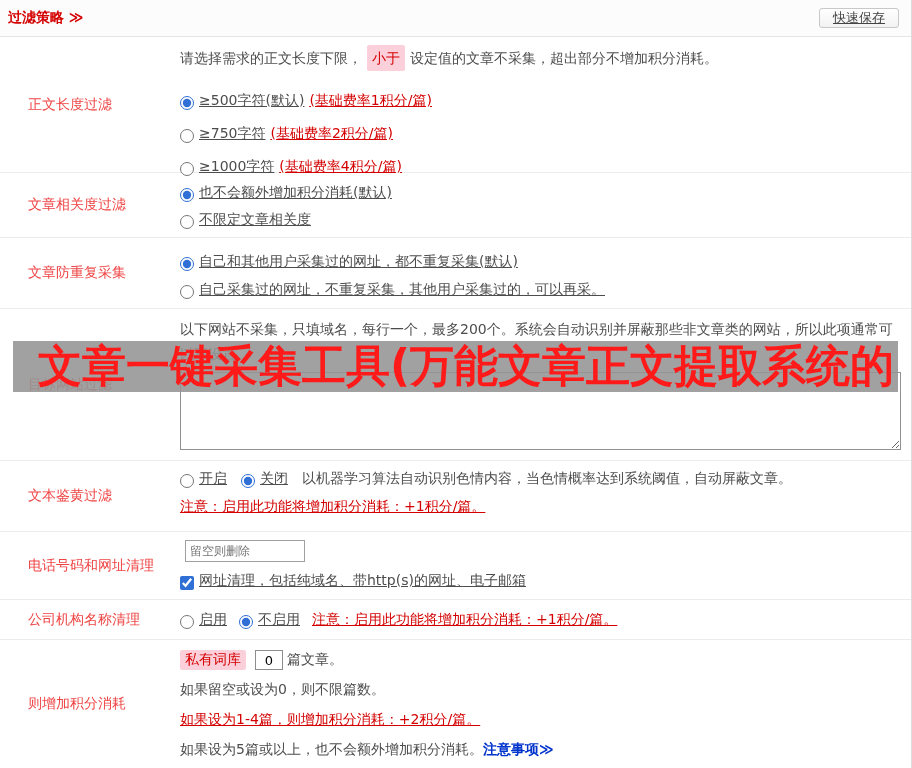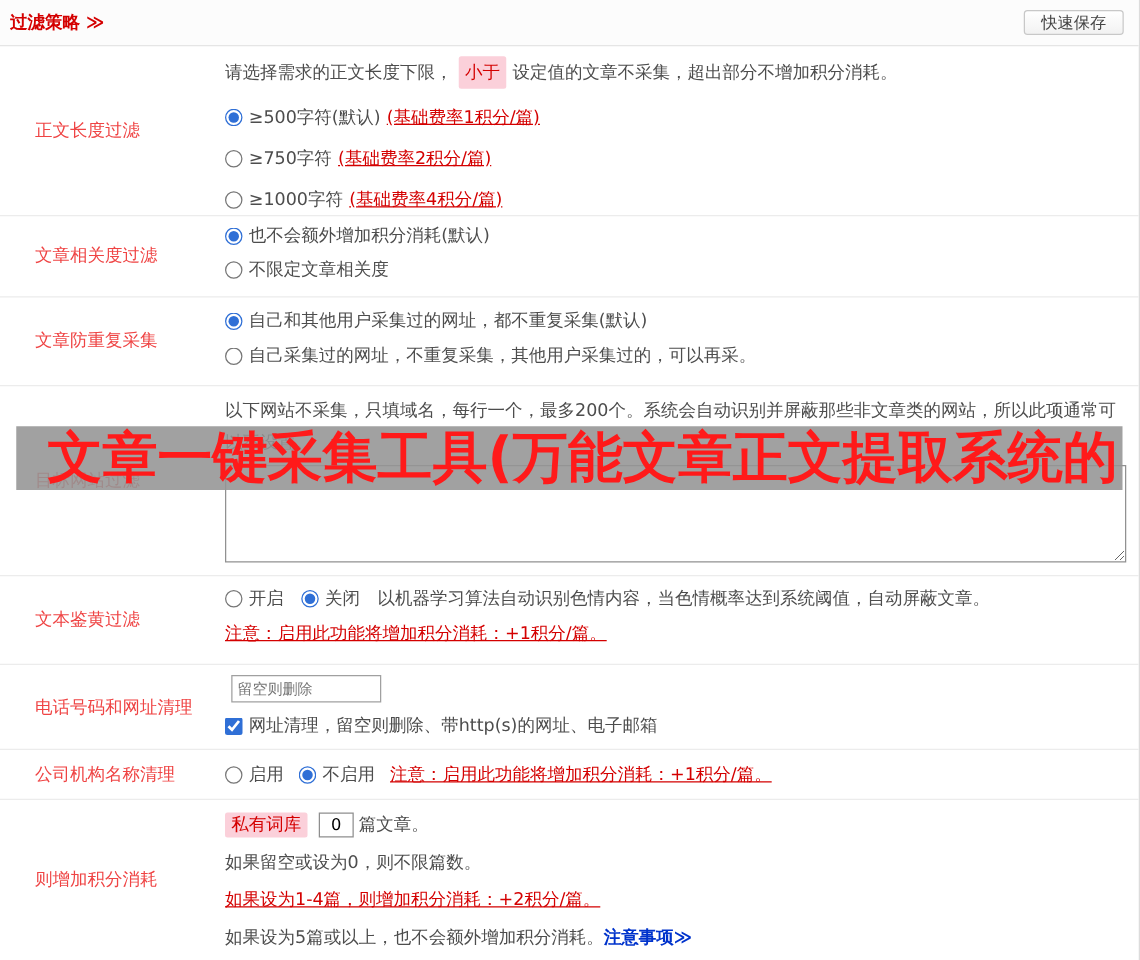--- a/index.html
+++ b/index.html
@@ -13,27 +13,27 @@
     width:912px;height:768px;position:relative;overflow:hidden;
     background:#fff;border-right:1px solid #dcdcdc;
     font-family:"DejaVu Sans","Liberation Sans",sans-serif;
     font-size:14px;color:#4d4d4d;
   }
   
   .topbar{height:37px;border-bottom:1px solid #e5e5e5;background:#fcfcfc;
     display:flex;align-items:center;justify-content:space-between;padding:0 12px 0 8px;}
   .page-title{color:var(--accent-red,#d40000);font-weight:bold;font-size:14px;}
   .save-btn{font-size:13px;color:#444;background:linear-gradient(#ffffff,#f2f2f2);
-    border:1px solid #c8c8c8;border-radius:3px;padding:0 13px;cursor:pointer;}
+    border:1px solid #c8c8c8;border-radius:3px;padding:0 13px;cursor:pointer;text-decoration:underline;}
   
   .row{display:flex;border-bottom:1px solid #ececec;width:100%;}
   .row-label{width:180px;flex-shrink:0;padding-left:28px;display:flex;align-items:center;color:#ef4444;}
   .row-content{flex:1;padding-right:10px;}
   .line{display:flex;align-items:center;}
-  .opt{display:flex;align-items:center;cursor:pointer;}
+  .opt{display:flex;align-items:flex-end;cursor:pointer;text-decoration:underline;}
   input[type=radio],input[type=checkbox]{width:14px;height:14px;margin-right:5px;accent-color:#2f6fd6;flex-shrink:0;}
   .red{color:var(--accent-red,#d40000);text-decoration:underline;}
   .fee{color:var(--accent-red,#d40000);text-decoration:underline;margin-left:5px;cursor:pointer;}
   .hl{background:var(--highlight-bg,#fbd0da);color:var(--accent-red,#d40000);
     padding:1px 5px;margin:0 5px;border-radius:2px;}
   .blue-link{color:var(--link-blue,#0033cc);font-weight:bold;margin-left:0;cursor:pointer;white-space:nowrap;}
   
   .r1 .row-content{padding-top:8px;}
   .r1 .intro{line-height:24px;margin-bottom:6px;}
   .r1 .opt{height:33px;}
@@ -155,21 +155,21 @@
 
 <div class="row r6" style="height:68px">
   <div class="row-label">电话号码和网址清理</div>
   <div class="row-content">
     <div class="line">
       <input type="text" class="phone-input" placeholder="留空则删除" style="">
     </div>
     <div class="line">
       <label class="opt">
         <input type="checkbox" checked="" style="">
-        <span>网址清理，留空则删除、带http(s)的网址、电子邮箱</span>
+        <span>网址清理，包括纯域名、带http(s)的网址、电子邮箱</span>
       </label>
     </div>
   </div>
 </div>
 
 <div class="row r7" style="height:40px">
   <div class="row-label">公司机构名称清理</div>
   <div class="row-content">
     <div class="line">
       <label class="opt">

